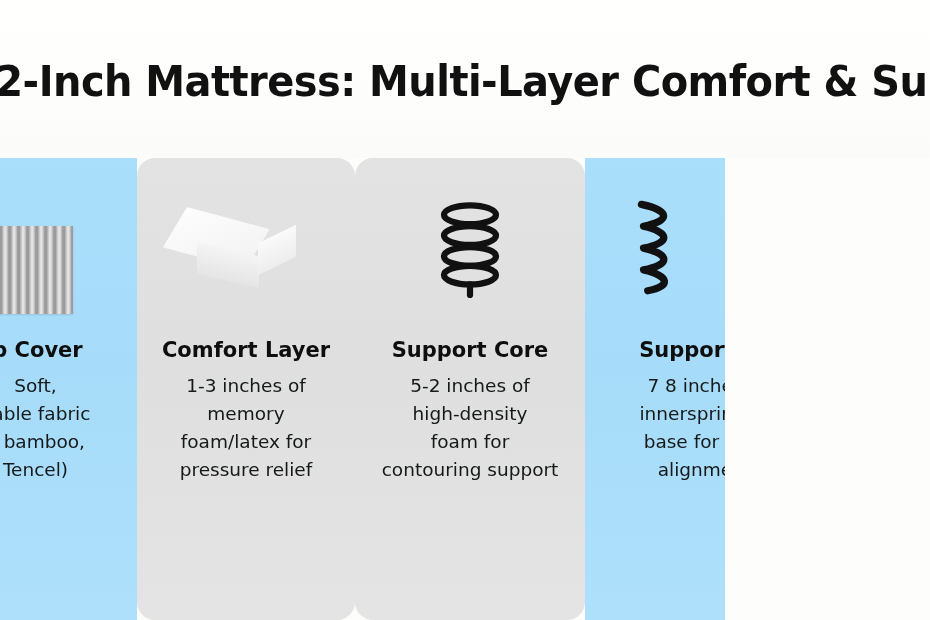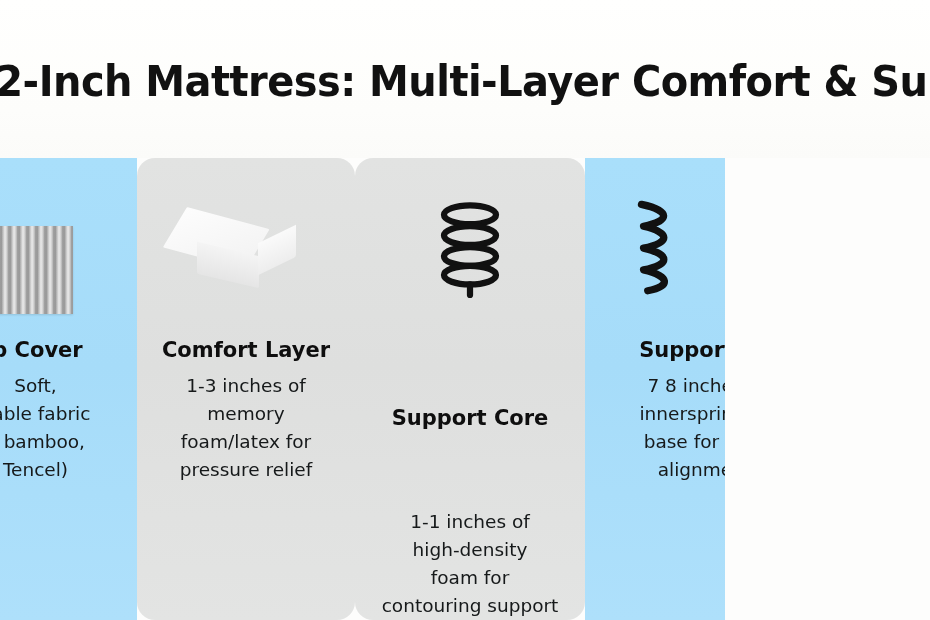--- a/index.html
+++ b/index.html
@@ -74,21 +74,21 @@
   }
   .col.gray {
     background: linear-gradient(180deg, #e2e3e2 0%, #dedfde 45%, #e3e4e3 100%);
     border-radius: 18px;
   }
 
   
   .c1 { width: 137px; }
   .c2 { width: 218px; }
   .c3 { width: 218px; }
-  .c4 { width: 230px; justify-content: space-between; }
+  .c4 { width: 230px; }
   .c5 { width: 140px; }
 
   
   .icon-wrap {
     height: 175px;
     width: 100%;
     display: flex;
     align-items: center;
     justify-content: center;
     position: relative;
@@ -238,21 +238,21 @@
               <ellipse cx="35" cy="20" rx="25" ry="9"></ellipse>
               <ellipse cx="35" cy="40" rx="25" ry="9"></ellipse>
               <ellipse cx="35" cy="60" rx="25" ry="9"></ellipse>
               <ellipse cx="35" cy="78" rx="25" ry="9"></ellipse>
               <path d="M35 87 L35 97"></path>
             </g>
           </svg>
         </span>
       </div>
       <div class="col-heading">Support Core</div>
-      <div class="col-body">1-1 inches of
+      <div class="col-body">5-2 inches of
 high-density
 foam for
 contouring support</div>
     </div>
 
     <div class="col blue c5">
       <div class="icon-wrap">
         <span class="zig-icon">
           <svg width="62" height="104" viewBox="0 0 50 100">
             <path d="M12 10 C40 16 40 26 14 31

